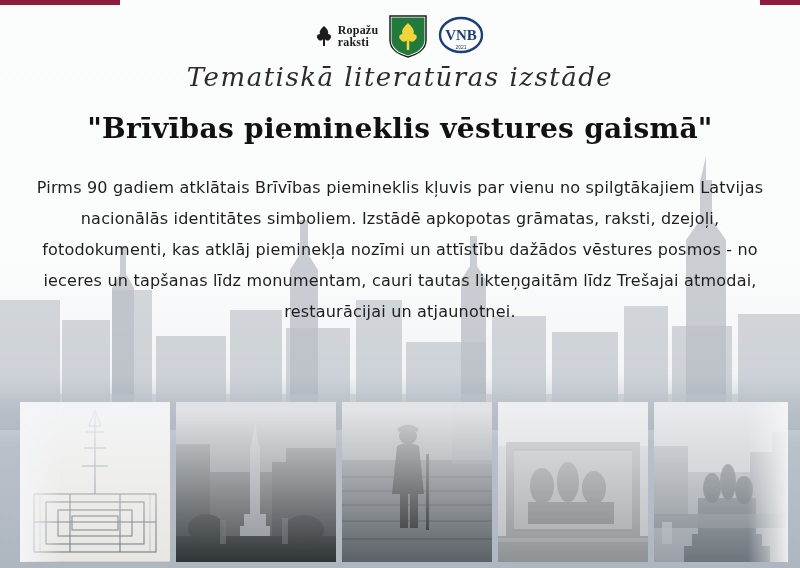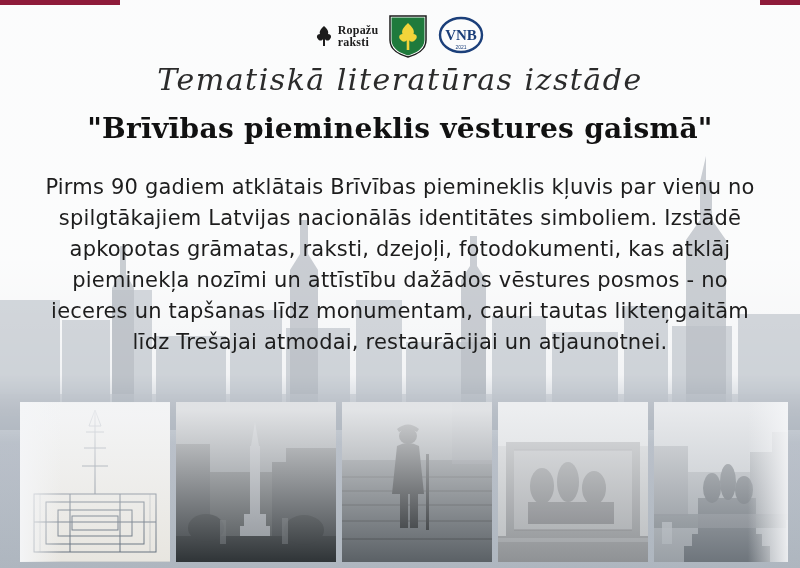--- a/index.html
+++ b/index.html
@@ -89,21 +89,21 @@
     position: relative;
   }
 
   
   .subtitle {
     position: absolute;
     top: 62px; left: 0; width: 800px;
     text-align: center;
     font-family: "DejaVu Serif", serif;
     font-style: italic;
-    font-size: 30px;
+    font-size: 26px;
     color: #2b2b2b;
     letter-spacing: 1.5px;
   }
   .title {
     position: absolute;
     top: 112px; left: 0; width: 800px;
     text-align: center;
     font-family: "DejaVu Serif", serif;
     font-size: 28px;
     font-weight: 700;
@@ -111,21 +111,21 @@
     letter-spacing: 0.3px;
   }
 
   .body-text {
     position: absolute;
     top: 172px;
     left: 34px;
     width: 732px;
     text-align: center;
     font-family: "DejaVu Sans", sans-serif;
-    font-size: 21px;
+    font-size: 16px;
     line-height: 31px;
     color: #1d1d1d;
     letter-spacing: 0.2px;
   }
 
   
   .photo-strip {
     position: absolute;
     left: 20px;
     bottom: 6px;

